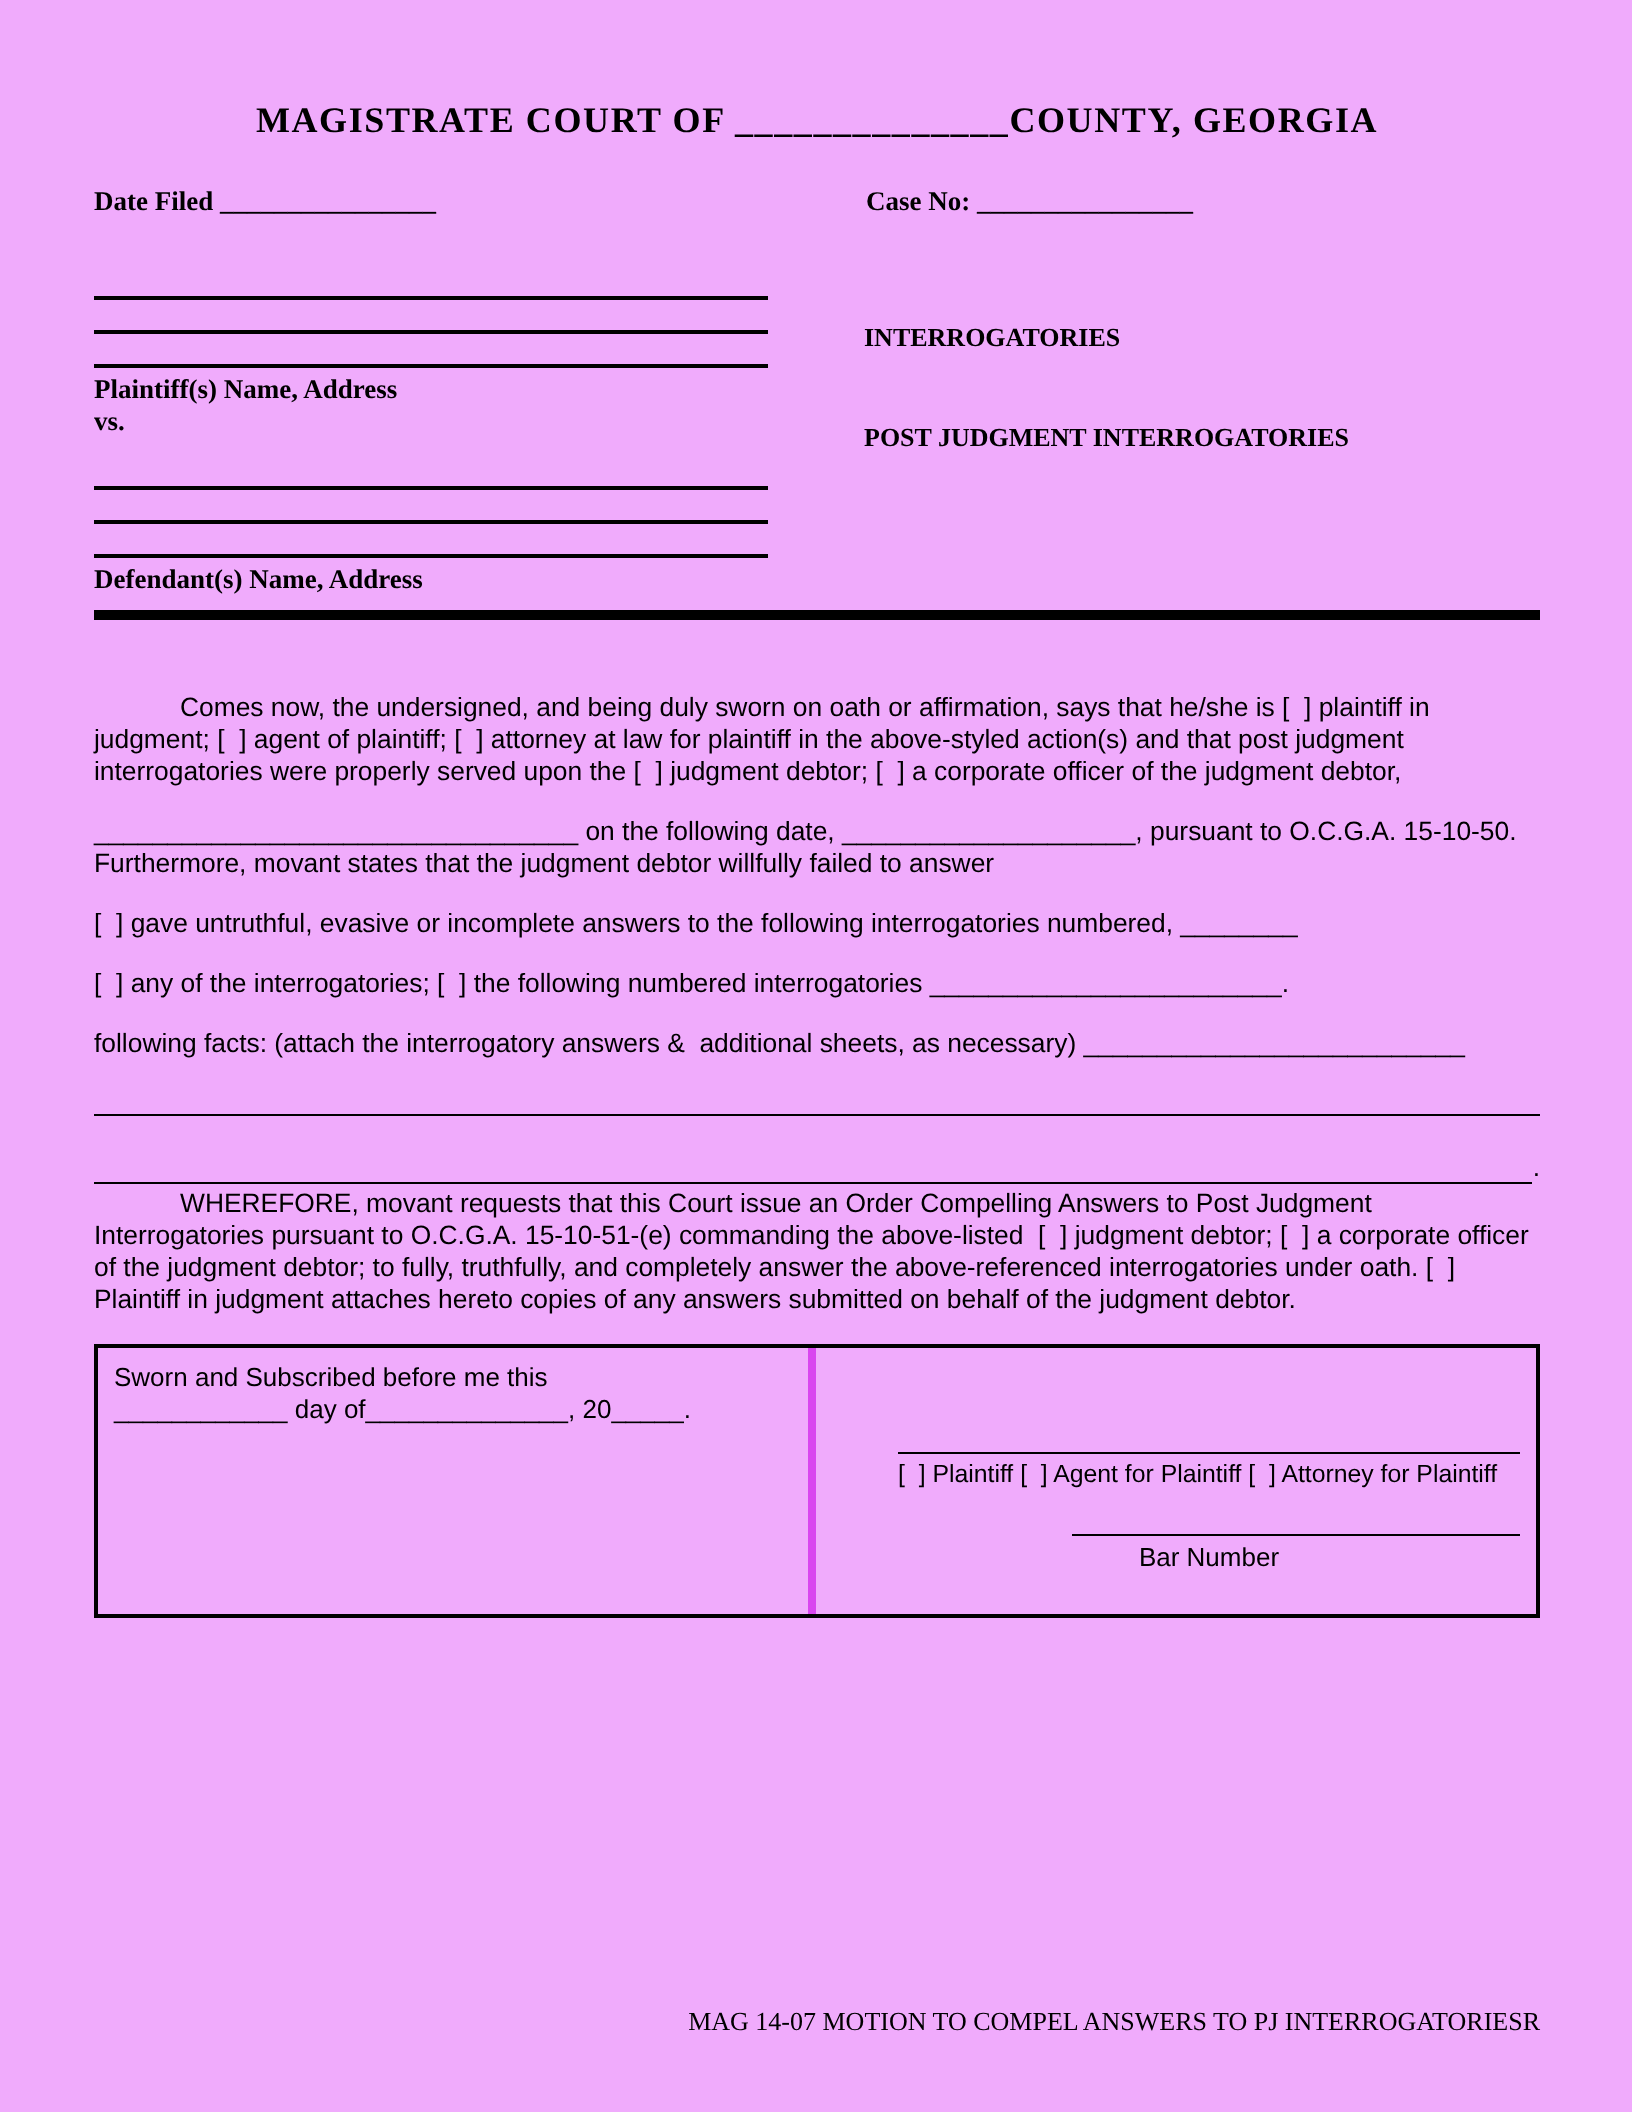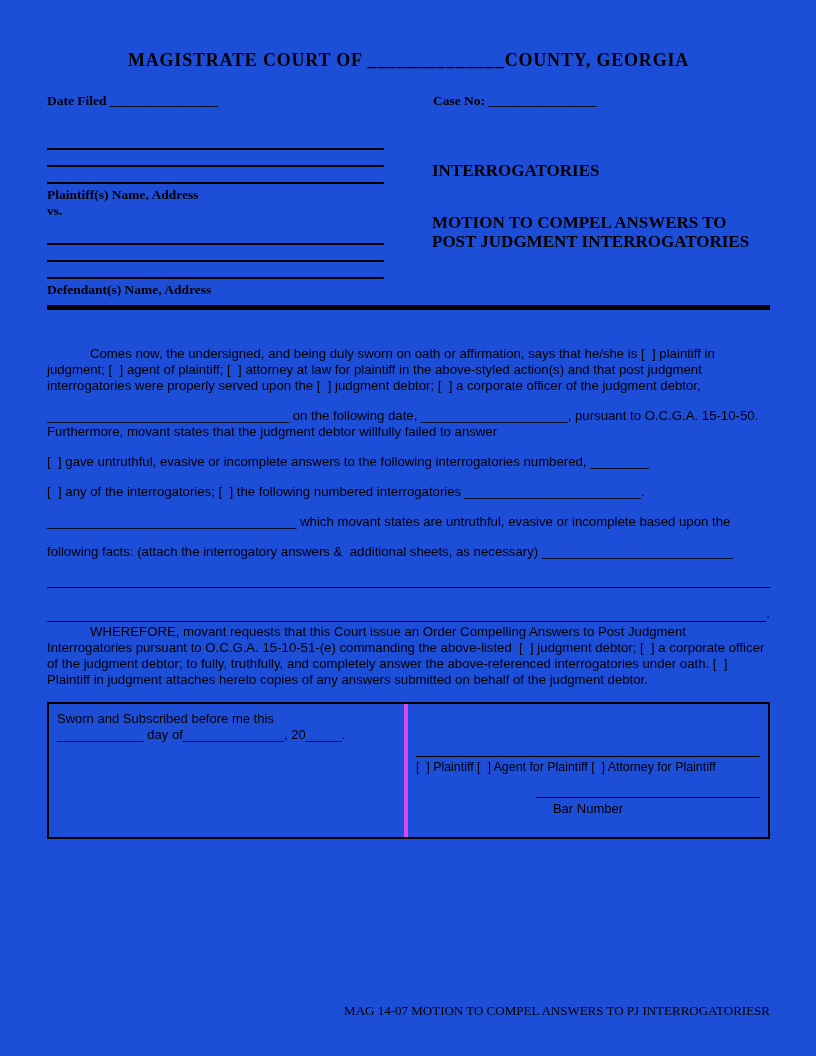--- a/index.html
+++ b/index.html
@@ -5,21 +5,21 @@
   html, body {
     margin: 0;
     padding: 0;
     background: #ffffff;
   }
   .page {
     position: relative;
     width: 816px;
     height: 1056px;
     margin: 0 auto;
-    background: #1d4ed8;
+    background: #f0abfc;
     color: #000000;
     box-sizing: border-box;
     padding: 50px 46px 0 47px;
     overflow: hidden;
     font-family: "Liberation Sans", sans-serif;
   }
   .title {
     font-family: "Liberation Serif", serif;
     font-weight: bold;
     font-size: 18px;
@@ -50,21 +50,21 @@
   .fill-line {
     height: 15px;
     border-bottom: 2px solid #000;
   }
   .party-label { margin-top: 3px; }
   .vs { margin: 1px 0 10px; }
   .caption-right {
     width: 338px;
     font-family: "Liberation Serif", serif;
     font-weight: bold;
-    font-size: 17px;
+    font-size: 13px;
   }
   .heading-interrogatories { margin-top: 28px; }
   .motion-title { margin-top: 32px; line-height: 19px; }
   .thick-rule {
     margin-top: 8px;
     height: 5px;
     background: #000;
   }
   .body-text {
     margin-top: 36px;
@@ -120,20 +120,21 @@
   .sig-line {
     border-bottom: 1px solid #000;
     height: 12px;
     margin-bottom: 3px;
   }
   .sig-right {
     flex: 1;
     box-sizing: border-box;
     padding: 6px 8px;
     position: relative;
+    margin-left: 33px;
   }
   .movant-line {
     margin-top: 34px;
     height: 12px;
     border-bottom: 1px solid #000;
   }
   .capacity {
     margin-top: 2px;
     font-size: 12.4px;
     white-space: pre;
@@ -186,34 +187,32 @@
       <div class="party-label">Plaintiff(s) Name, Address</div>
       <div class="vs">vs.</div>
       <div class="fill-line"></div>
       <div class="fill-line"></div>
       <div class="fill-line"></div>
       <div class="party-label">Defendant(s) Name, Address</div>
     </div>
     <div class="caption-right">
       <div class="heading-interrogatories">INTERROGATORIES</div>
       <div class="motion-title">
-        <div>MOTION TO COMPEL ANSWERS TO</div>
         <div>POST JUDGMENT INTERROGATORIES</div>
       </div>
     </div>
   </div>
 
   <div class="thick-rule"></div>
 
   <div class="body-text">
     <p class="first-indent">Comes now, the undersigned, and being duly sworn on oath or affirmation, says that he/she is [  ] plaintiff in judgment; [  ] agent of plaintiff; [  ] attorney at law for plaintiff in the above-styled action(s) and that post judgment interrogatories were properly served upon the [  ] judgment debtor; [  ] a corporate officer of the judgment debtor,</p>
     <p>_________________________________ on the following date, ____________________, pursuant to O.C.G.A. 15-10-50. Furthermore, movant states that the judgment debtor willfully failed to answer</p>
     <p class="block-indent">[  ] gave untruthful, evasive or incomplete answers to the following interrogatories numbered, ________</p>
     <p class="block-indent">[  ] any of the interrogatories; [  ] the following numbered interrogatories ________________________.</p>
-    <p>__________________________________ which movant states are untruthful, evasive or incomplete based upon the</p>
     <p>following facts: (attach the interrogatory answers &amp;  additional sheets, as necessary) __________________________</p>
     <div class="write-line"></div>
     <div class="write-line-wrap">
       <span class="flex-rule"></span>
         <span>.</span>
     </div>
     <p class="first-indent no-gap">WHEREFORE, movant requests that this Court issue an Order Compelling Answers to Post Judgment Interrogatories pursuant to O.C.G.A. 15-10-51-(e) commanding the above-listed  [  ] judgment debtor; [  ] a corporate officer of the judgment debtor; to fully, truthfully, and completely answer the above-referenced interrogatories under oath. [  ] Plaintiff in judgment attaches hereto copies of any answers submitted on behalf of the judgment debtor.</p>
   </div>
 
   <div class="sig-table">

